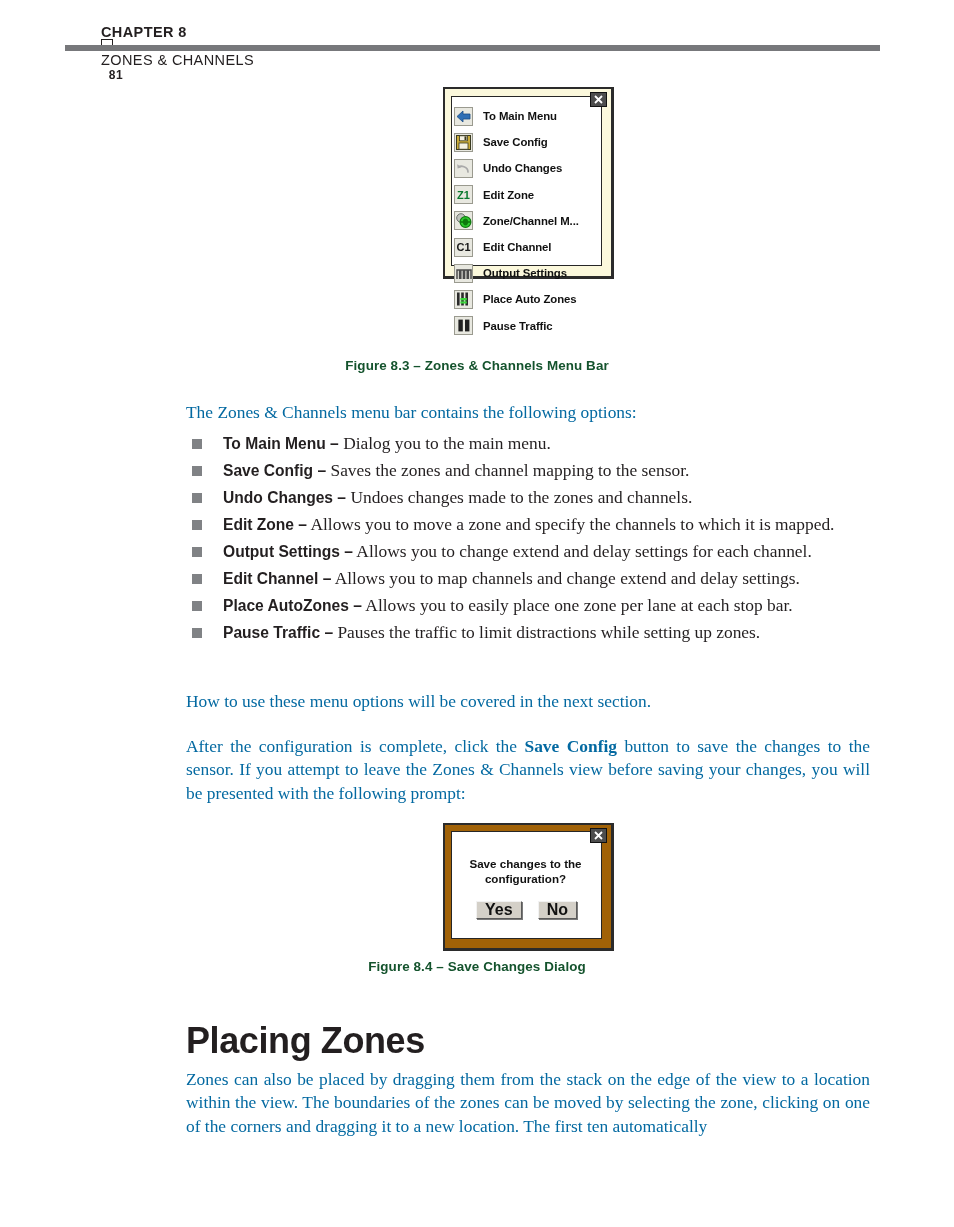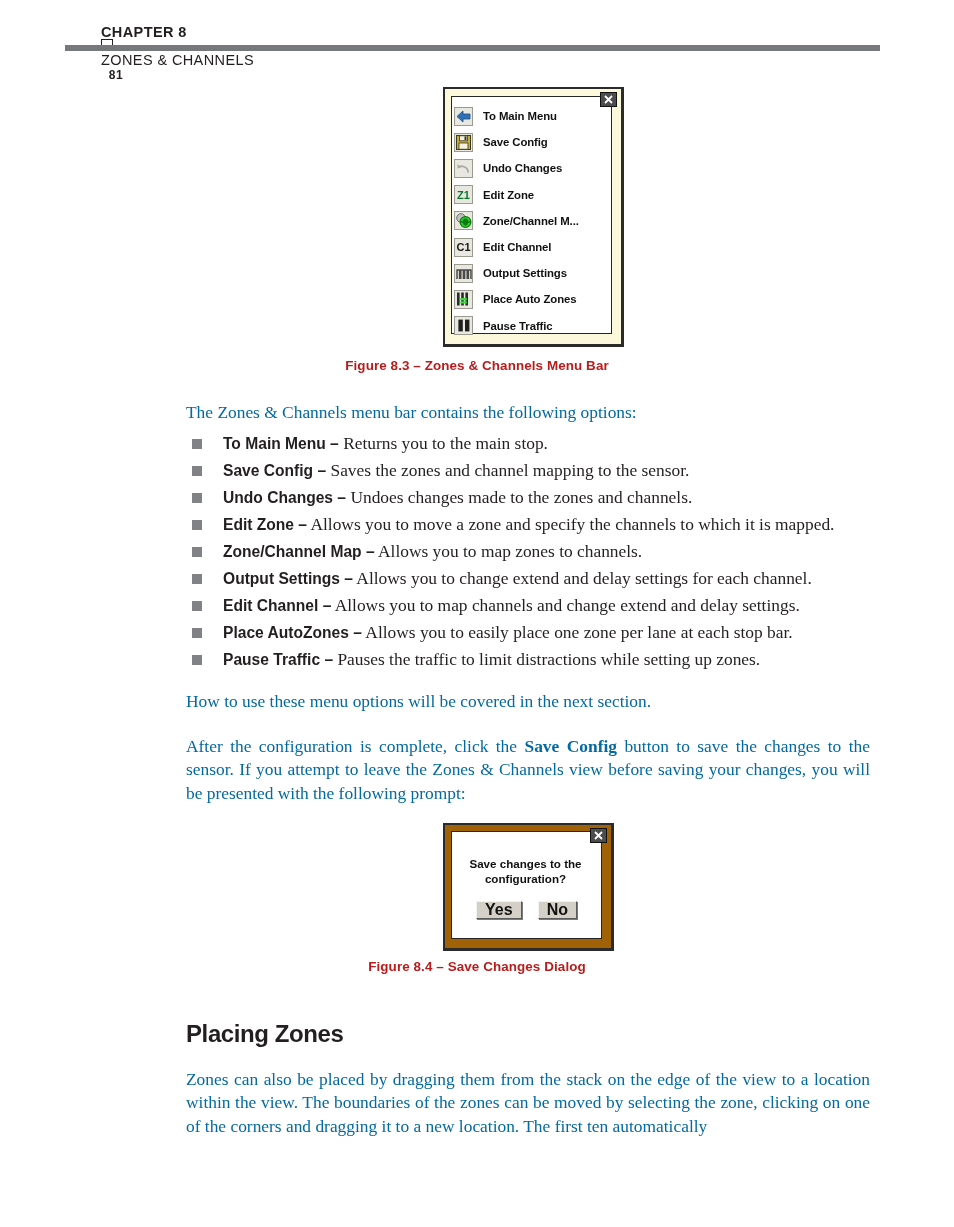--- a/index.html
+++ b/index.html
@@ -67,22 +67,21 @@
     height: 6px;
     background: #77787b;
   }
 
   
   .fig-menu-wrap {
     position: absolute;
     left: 443px;
     top: 87px;
     width: 171px;
-    height: 260px;
-    padding-left: 10px;
+    height: 192px;
   }
   .fig-menu-outer {
     position: absolute;
     inset: 0;
     background: #fbf8dc;
     border: 2px solid #2b2b2b;
     border-right-width: 3px;
     border-bottom-width: 3px;
     box-sizing: border-box;
   }
@@ -154,21 +153,21 @@
 
   
   .fig-caption {
     position: absolute;
     width: 954px;
     left: 0;
     text-align: center;
     font-family: "Liberation Sans", sans-serif;
     font-weight: bold;
     font-size: 13.4px;
-    color: #b91c1c;
+    color: #14532d;
     letter-spacing: 0.1px;
   }
   .cap-83 { top: 358px; }
   .cap-84 { top: 959px; }
   .para {
     font-family: "Liberation Serif", serif;
     font-size: 17.4px;
     line-height: 23.3px;
     color: #0369a1;
     text-align: justify;
@@ -300,21 +299,21 @@
     box-shadow: 1px 1px 0 #7a7a7a;
   }
 
   
   .sec-heading {
     position: absolute;
     left: 186px;
     top: 1020px;
     font-family: "Liberation Sans", sans-serif;
     font-weight: bold;
-    font-size: 24px;
+    font-size: 36px;
     letter-spacing: -0.4px;
     color: #231f20;
   }
   .p-closing {
     position: absolute;
     left: 186px;
     top: 1068px;
     width: 684px;
   }
 </style>
@@ -433,33 +432,30 @@
 </div>
 
 <div class="fig-caption cap-83">Figure 8.3 – Zones &amp; Channels Menu Bar</div>
 
 <div class="intro">
   <div class="para">The Zones &amp; Channels menu bar contains the following options:</div>
 </div>
 
 <ul class="opt-list">
   <li>
-    <span class="bullet"></span><b>To Main Menu –</b><span> Returns you to the main stop.</span>
+    <span class="bullet"></span><b>To Main Menu –</b><span> Dialog you to the main menu.</span>
   </li>
   <li>
     <span class="bullet"></span><b>Save Config –</b><span> Saves the zones and channel mapping to the sensor.</span>
   </li>
   <li>
     <span class="bullet"></span><b>Undo Changes –</b><span> Undoes changes made to the zones and channels.</span>
   </li>
   <li>
     <span class="bullet"></span><b>Edit Zone –</b><span> Allows you to move a zone and specify the channels to which it is mapped.</span>
-  </li>
-  <li>
-    <span class="bullet"></span><b>Zone/Channel Map –</b><span> Allows you to map zones to channels.</span>
   </li>
   <li>
     <span class="bullet"></span><b>Output Settings –</b><span> Allows you to change extend and delay settings for each channel.</span>
   </li>
   <li>
     <span class="bullet"></span><b>Edit Channel –</b><span> Allows you to map channels and change extend and delay settings.</span>
   </li>
   <li>
     <span class="bullet"></span><b>Place AutoZones –</b><span> Allows you to easily place one zone per lane at each stop bar.</span>
   </li>

